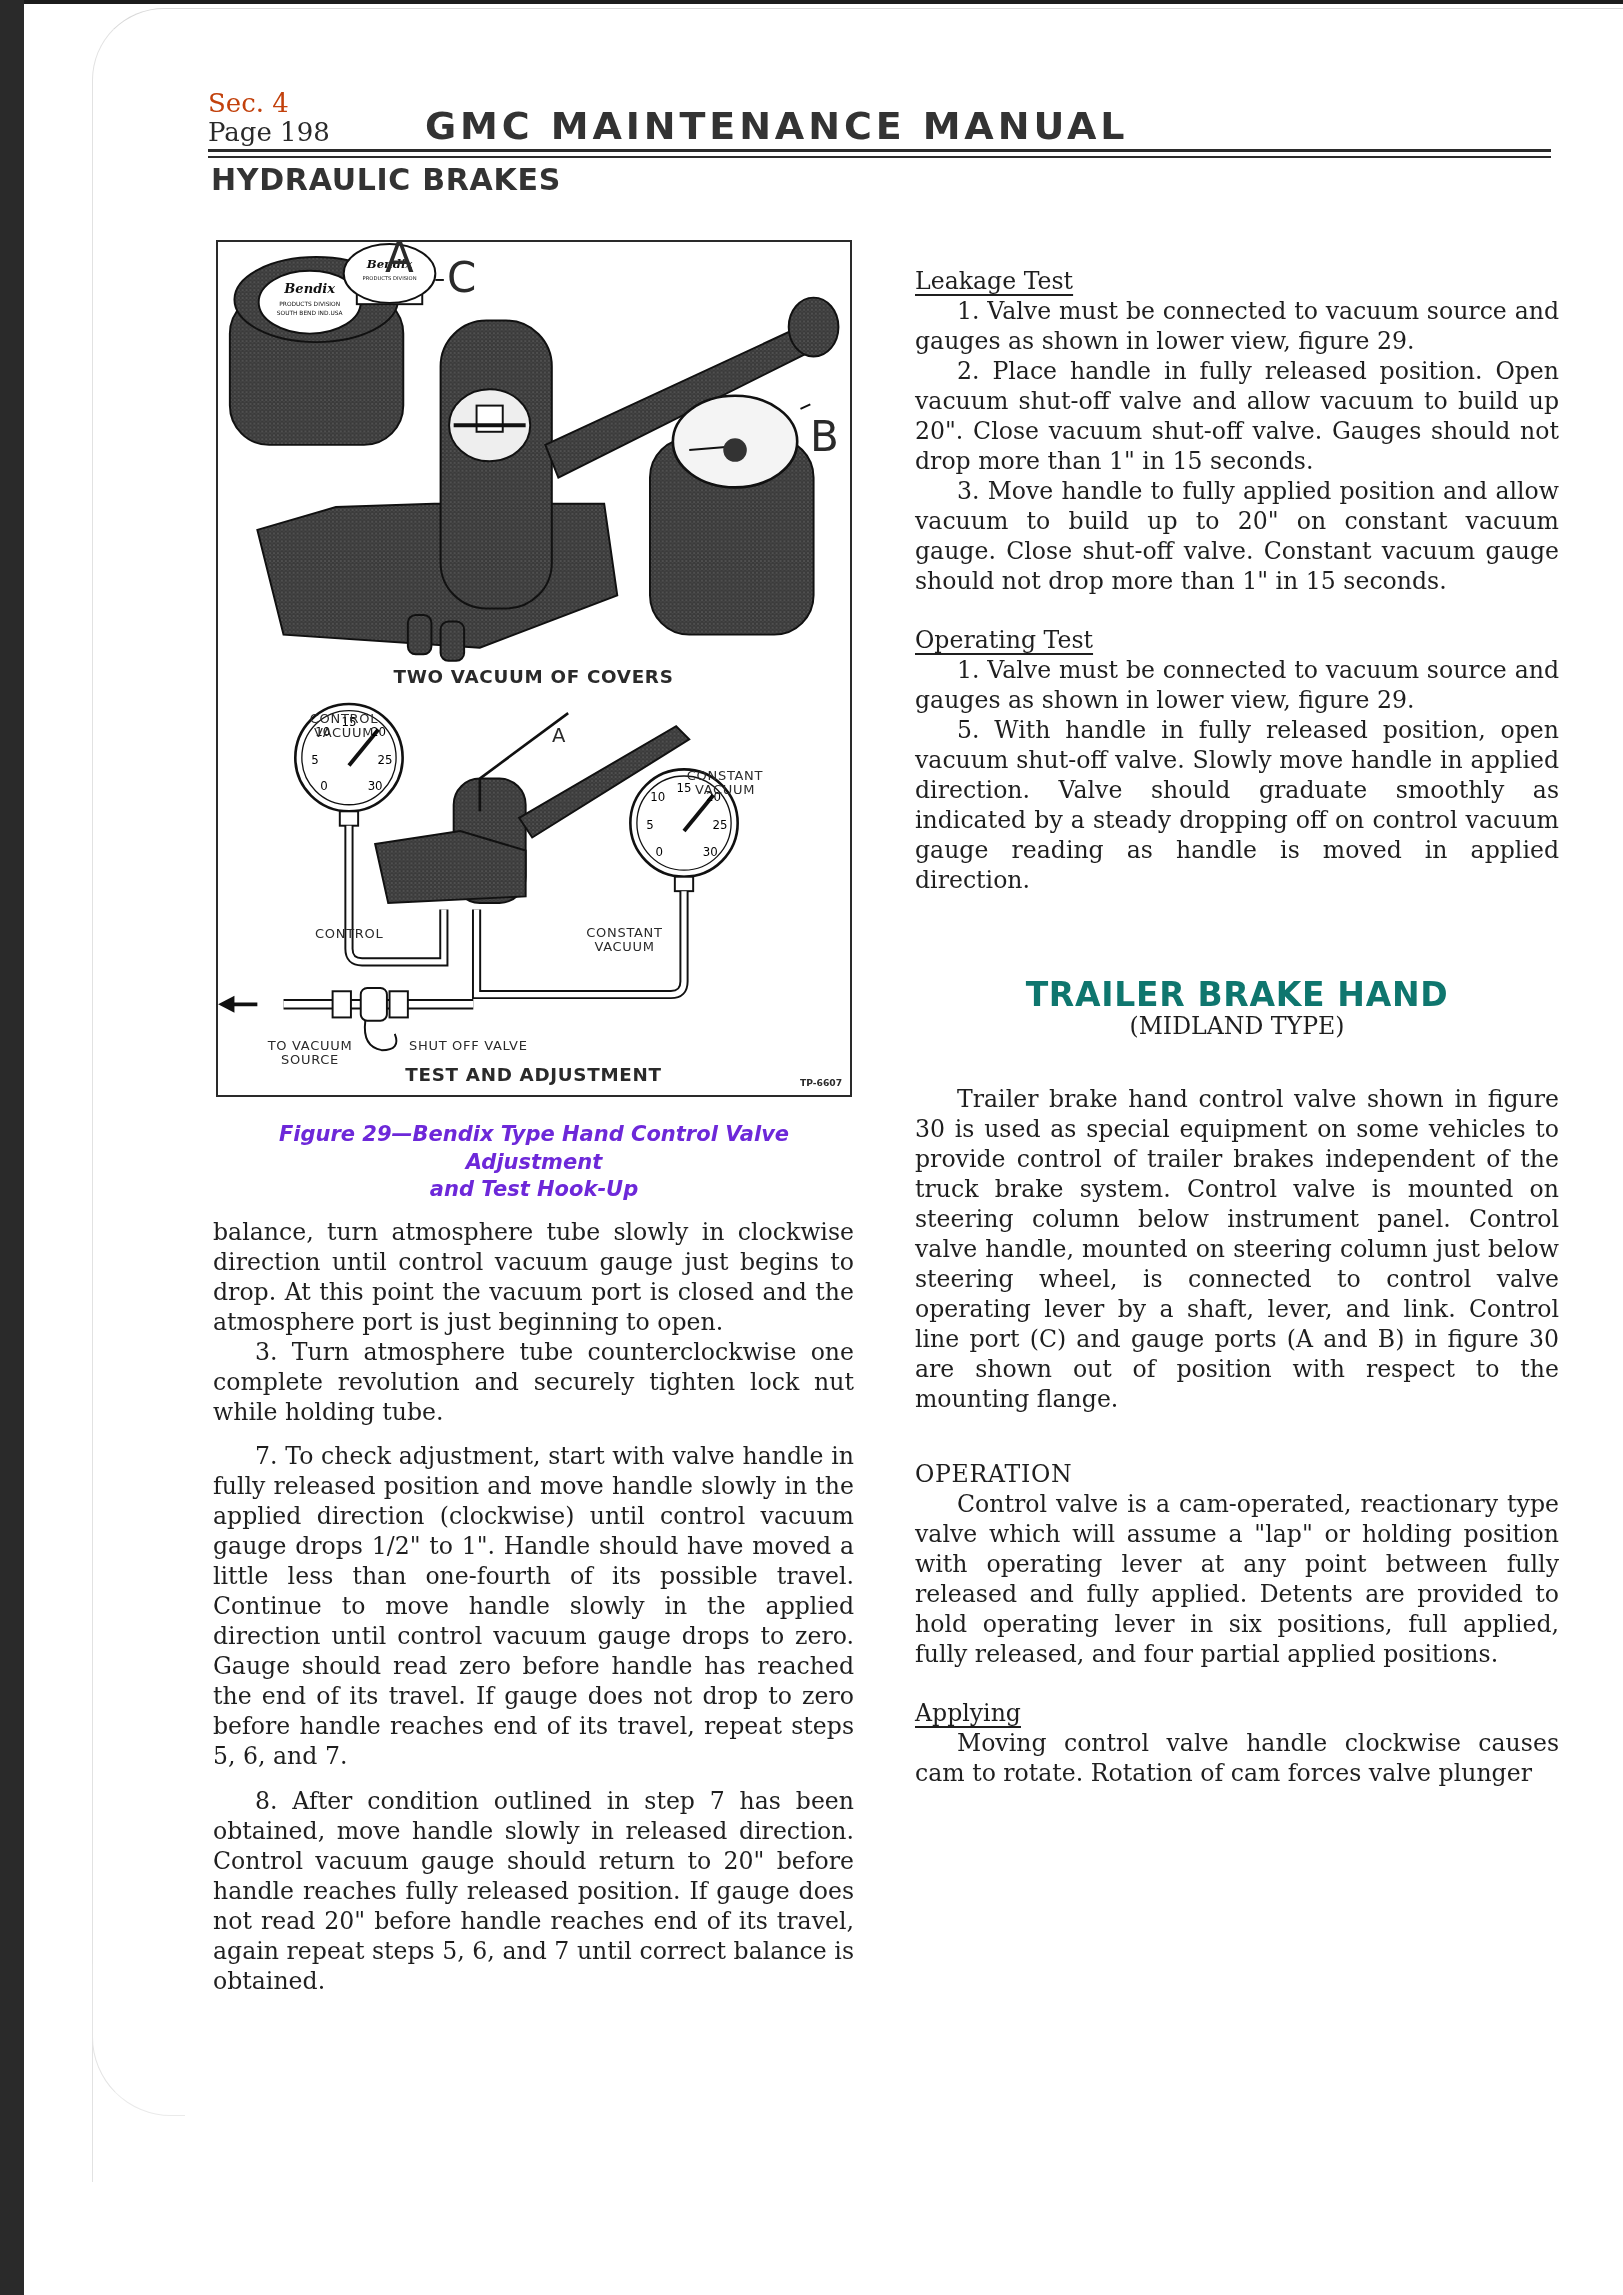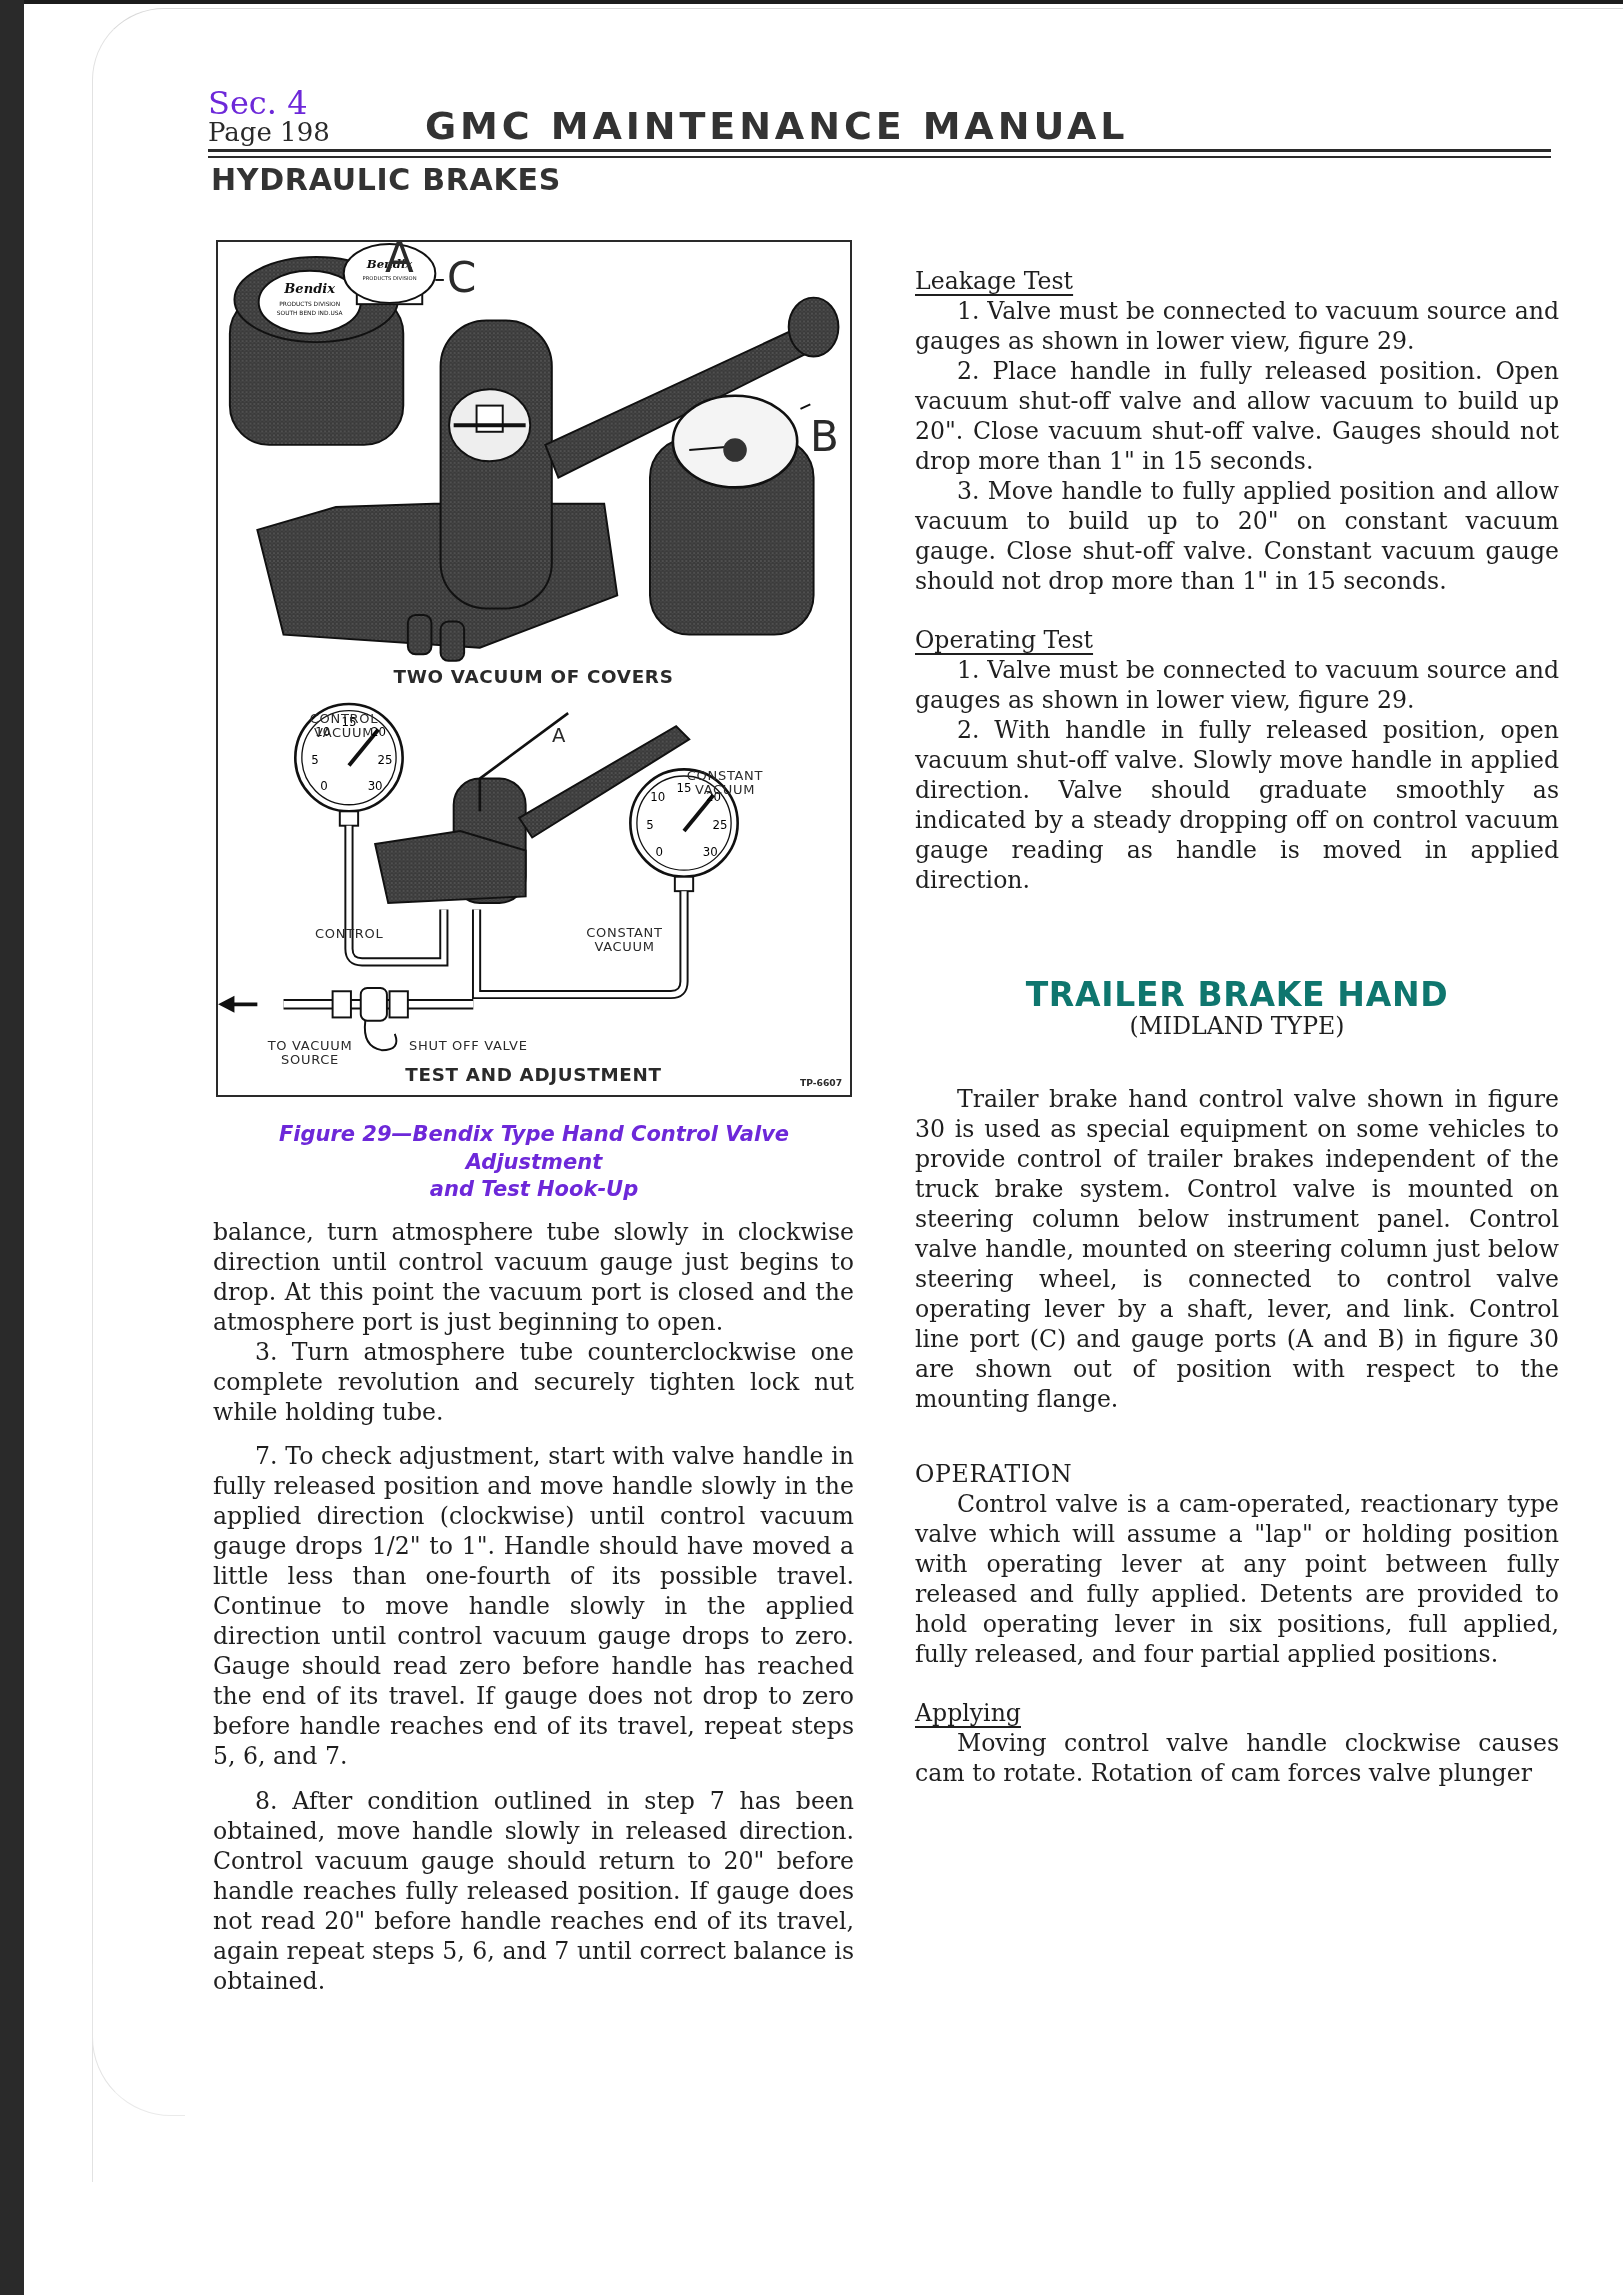--- a/index.html
+++ b/index.html
@@ -16,21 +16,21 @@
     border-left:1.3px solid #e2e2e2; border-top:1.3px solid #d8d8d8;
     border-top-left-radius:72px;
   }
   .paper-edge-bottom {
     position:absolute; left:92px; top:1964px; width:92px; height:151px;
     border-left:1.3px solid #e4e4e4; border-bottom:1.3px solid #eaeaea;
     border-bottom-left-radius:79px;
   }
 
   
-  .sec-label { position:absolute; left:208px; top:89px; font-size:32px; line-height:29px; font-family:"DejaVu Serif", serif; color:#6d28d9; }
+  .sec-label { position:absolute; left:208px; top:89px; font-size:26px; line-height:29px; font-family:"DejaVu Serif", serif; color:#c2410c; }
   .page-label { position:absolute; left:208px; top:118px; font-size:26px; line-height:29px; font-family:"DejaVu Serif", serif; color:#2a2a2a; }
   .manual-title {
     position:absolute; left:425px; top:105px; font-size:38px; line-height:42px;
     font-family:"DejaVu Sans", sans-serif; font-weight:bold; letter-spacing:3.9px; color:#333;
   }
   .rule1 { position:absolute; left:208px; top:149px; width:1343px; height:3.3px; background:#2b2b2b; }
   .rule2 { position:absolute; left:208px; top:156px; width:1343px; height:2px; background:#2b2b2b; }
   .section-title {
     position:absolute; left:211px; top:161px; font-size:30px; line-height:37px;
     font-family:"DejaVu Sans", sans-serif; font-weight:bold; letter-spacing:0.7px; color:#333;
@@ -215,21 +215,21 @@
 
 <div class="col right-col">
   <div class="gap-m"></div>
   <p class="subhead">Leakage Test</p>
   <p class="indent">1.  Valve must be connected to vacuum source and gauges as shown in lower view, figure 29.</p>
   <p class="indent">2.  Place handle in fully released position. Open vacuum shut-off valve and allow vacuum to build up 20".  Close vacuum shut-off valve.  Gauges should not drop more than 1" in 15 seconds.</p>
   <p class="indent">3.  Move handle to fully applied position and allow vacuum to build up to 20" on constant vacuum gauge.  Close shut-off valve.  Constant vacuum gauge should not drop more than 1" in 15 seconds.</p>
   <div class="gap-m"></div>
   <p class="subhead">Operating Test</p>
   <p class="indent">1.  Valve must be connected to vacuum source and gauges as shown in lower view, figure 29.</p>
-  <p class="indent">2.  With handle in fully released position, open vacuum shut-off valve.  Slowly move handle in applied direction.  Valve should graduate smoothly as indicated by a steady dropping off on control vacuum gauge reading as handle is moved in applied direction.</p>
+  <p class="indent">5.  With handle in fully released position, open vacuum shut-off valve.  Slowly move handle in applied direction.  Valve should graduate smoothly as indicated by a steady dropping off on control vacuum gauge reading as handle is moved in applied direction.</p>
   <div class="gap-l"></div>
   <div class="big-heading">TRAILER BRAKE HAND</div>
   <div class="sub-heading-center">(MIDLAND TYPE)</div>
   <div class="gap-l"></div>
   <p class="indent">Trailer brake hand control valve shown in figure 30 is used as special equipment on some vehicles to provide control of trailer brakes independent of the truck brake system.  Control valve is mounted on steering column below instrument panel.  Control valve handle, mounted on steering column just below steering wheel, is connected to control valve operating lever by a shaft, lever, and link.  Control line port (C) and gauge ports (A and B) in figure 30 are shown out of position with respect to the mounting flange.</p>
   <div class="gap-l"></div>
   <p class="caps">OPERATION</p>
   <p class="indent">Control valve is a cam-operated, reactionary type valve which will assume a "lap" or holding position with operating lever at any point between fully released and fully applied.  Detents are provided to hold operating lever in six positions, full applied, fully released, and four partial applied positions.</p>
   <div class="gap-m"></div>
   <p class="subhead">Applying</p>

